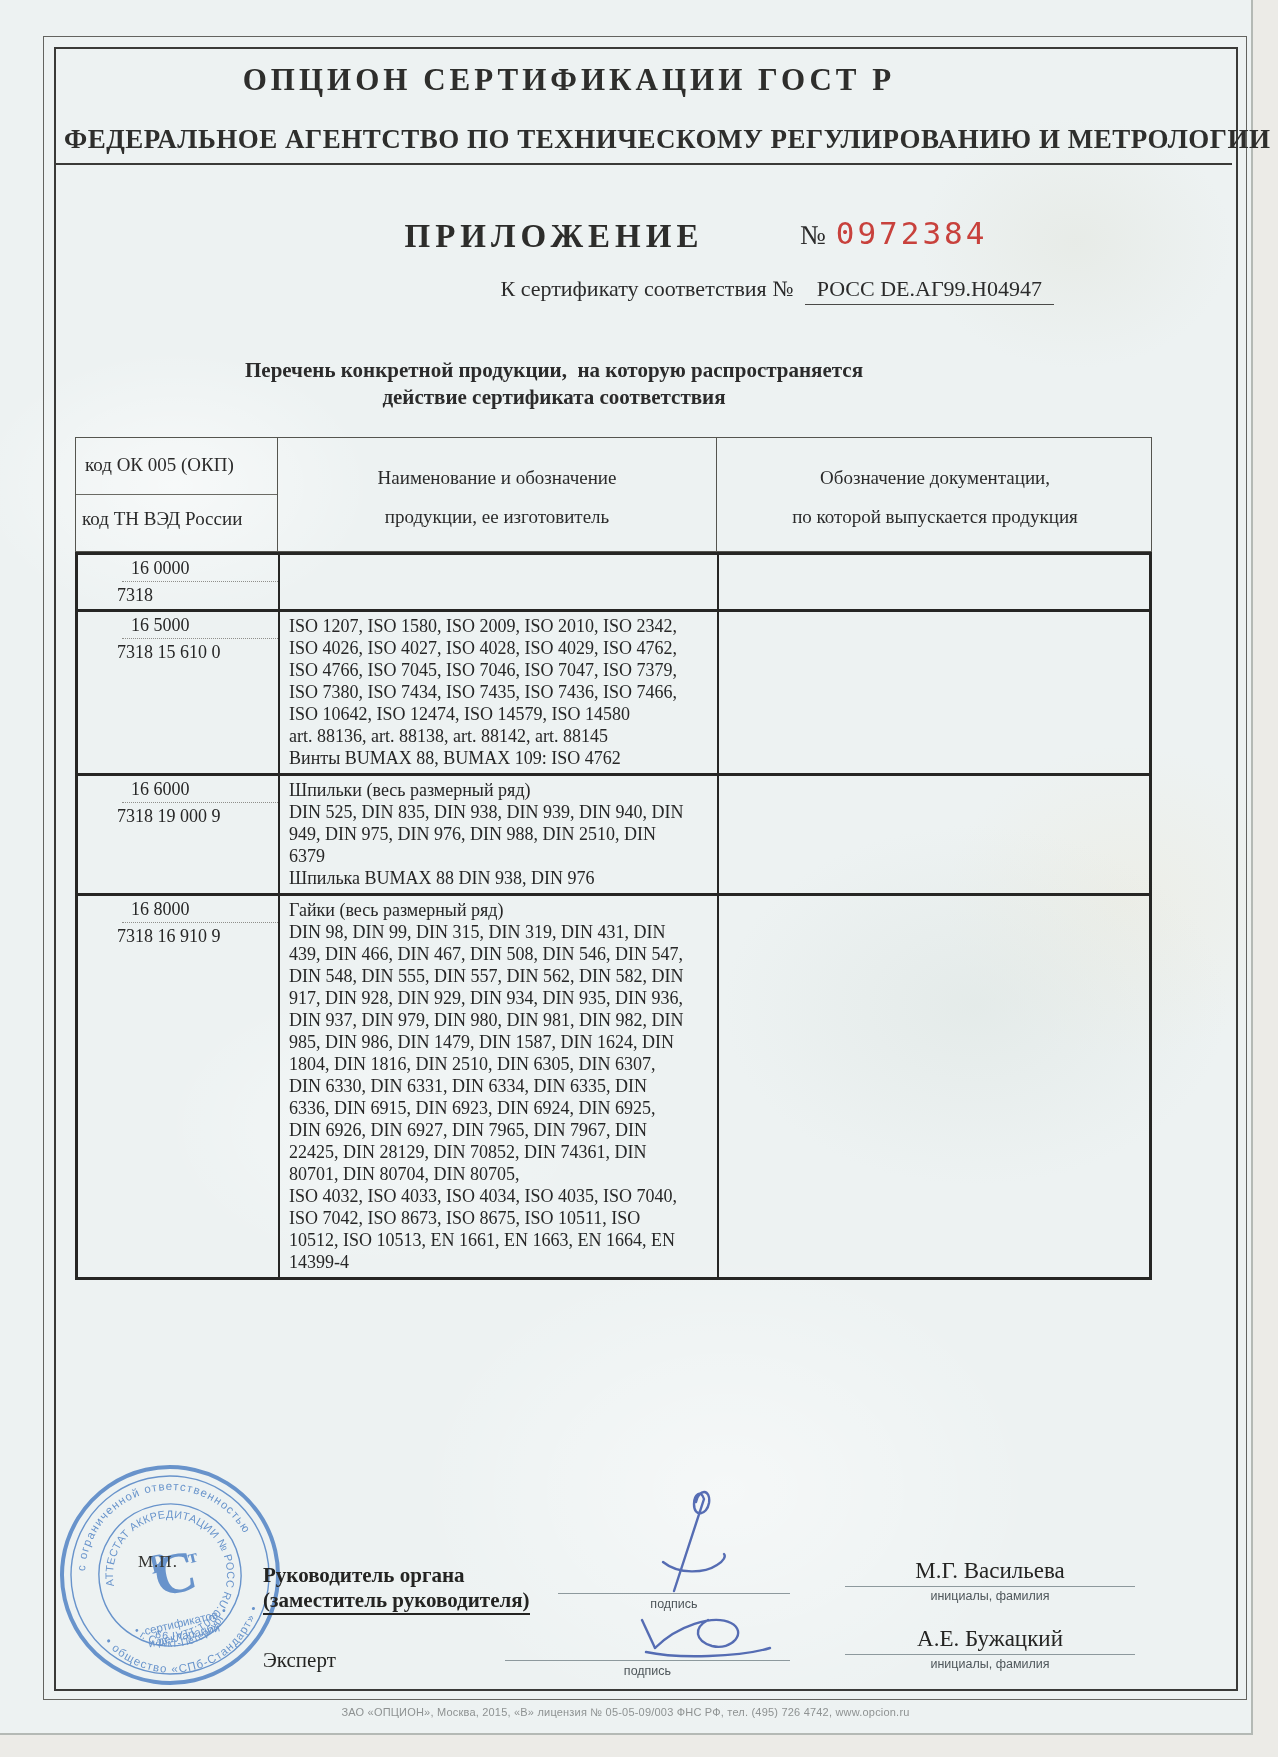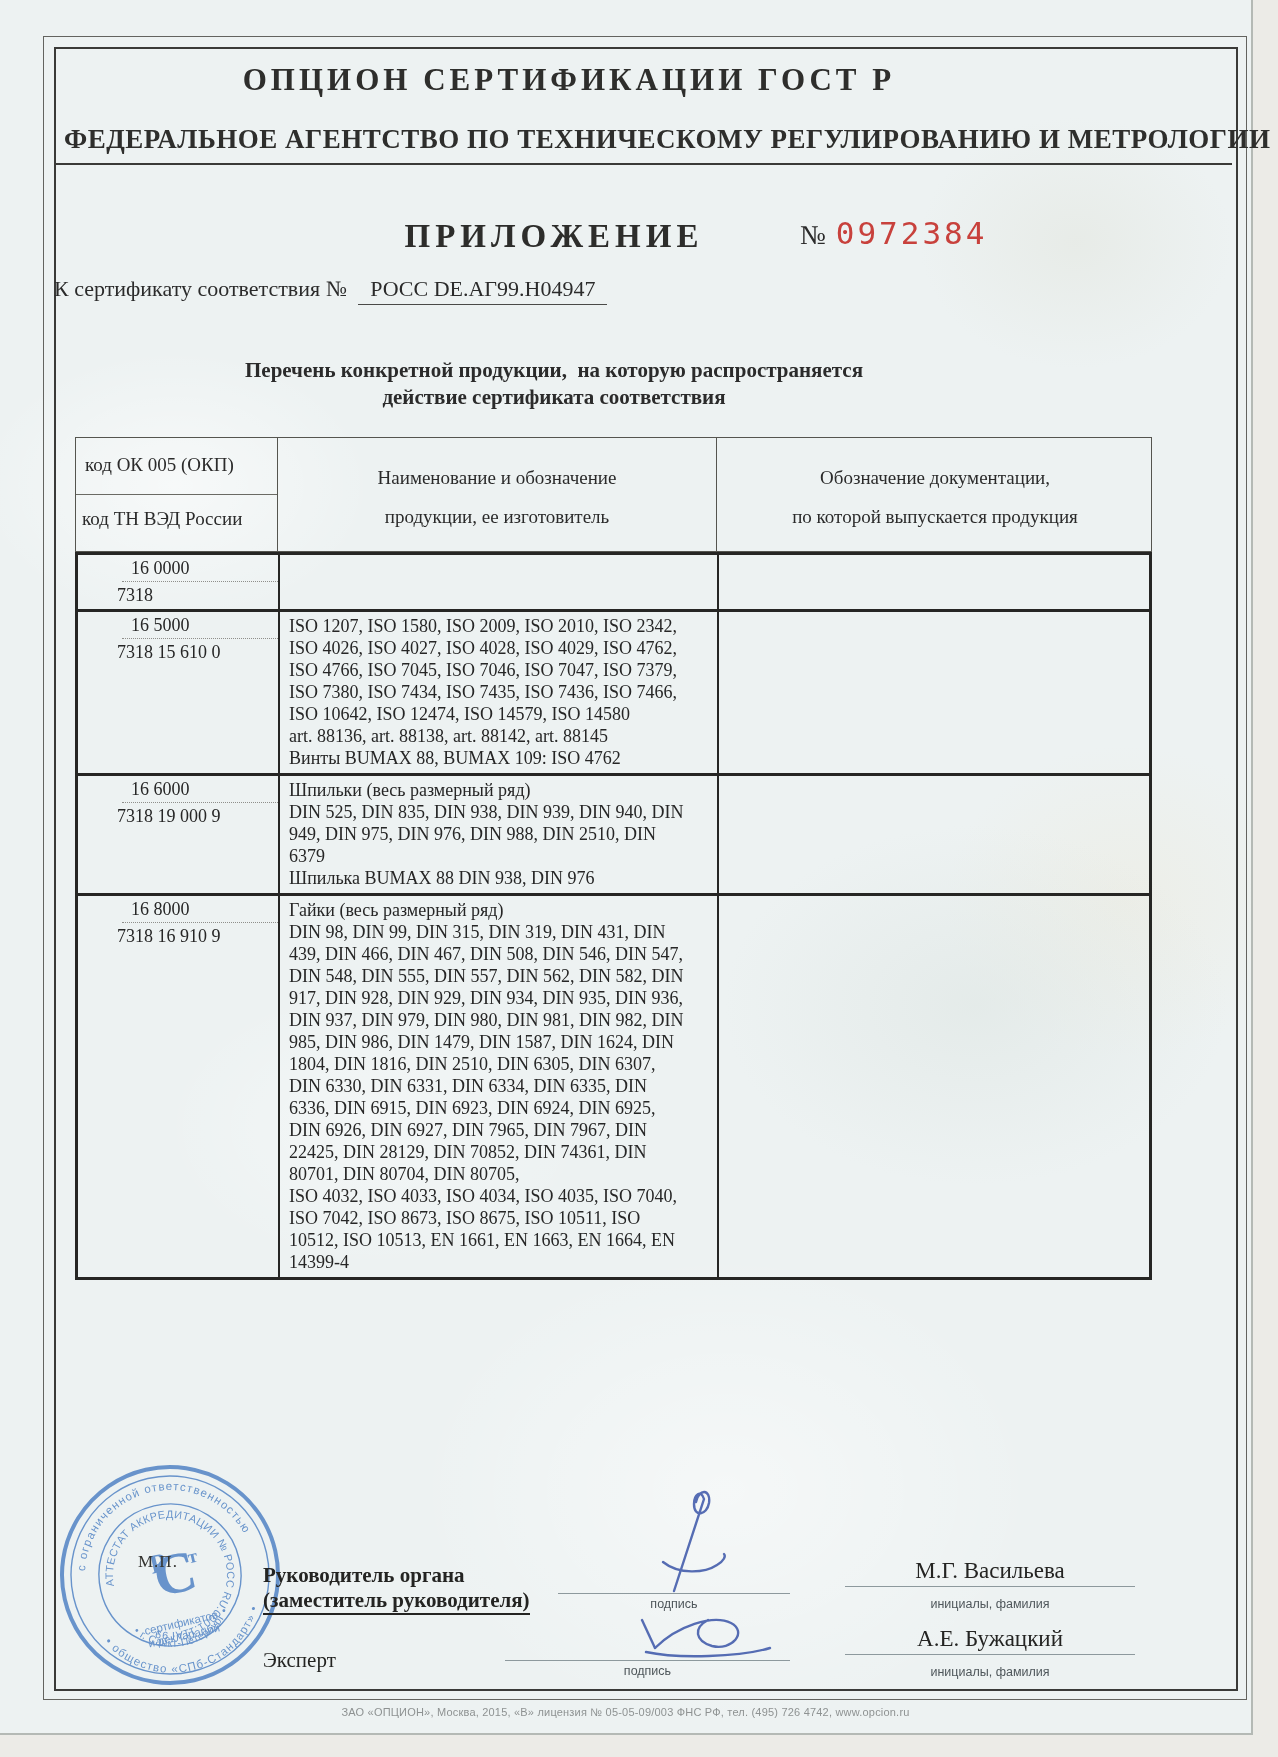--- a/index.html
+++ b/index.html
@@ -41,21 +41,21 @@
   .title2{font-size:27px;font-weight:bold;letter-spacing:.5px;margin-top:26px;white-space:nowrap;color:#2e2e2c;}
   
   .cert-num{position:absolute;left:800px;top:183px;white-space:nowrap;margin-top:32px;}
   .cert-num .nsign{font-size:27px;color:#2b2b2b;margin-right:10px;font-family:"Liberation Serif",serif;}
   .cert-num .digits{
     font-family:"DejaVu Sans Mono", monospace;
     font-size:31px;letter-spacing:3px;color:var(--number-red,#c8413c);
   }
   .appendix{position:absolute;left:54px;top:218px;width:1000px;text-align:center;
     font-size:33px;font-weight:bold;letter-spacing:5px;color:#2d2d2b;}
-  .certline{position:absolute;left:54px;top:276px;width:1000px;text-align:left;font-size:22px;color:#2b2b2b;}
+  .certline{position:absolute;left:54px;top:276px;width:1000px;text-align:right;font-size:22px;color:#2b2b2b;}
   .certline .certno{display:inline-block;border-bottom:1.5px solid #4a4a48;padding:0 12px 2px 12px;margin-left:6px;}
   .subtitle{position:absolute;left:54px;top:357px;width:1000px;text-align:center;
     font-size:21px;font-weight:bold;line-height:27px;white-space:pre-wrap;color:#2b2b2b;}
   
   .ptable{position:absolute;left:75px;top:437px;width:1077px;}
   .thead{
     display:grid;grid-template-columns:202px 439px 436px;
     border:1px solid #55554f;height:115px;box-sizing:border-box;
   }
   .thead .hc{box-sizing:border-box;font-size:19px;color:#2b2b2b;}
@@ -87,21 +87,21 @@
   .sigline{position:absolute;border-top:1.5px solid #8d999d;}
   .sigline1{left:558px;top:1593px;width:232px;}
   .sigline2{left:505px;top:1660px;width:285px;}
   .sigcap{position:absolute;text-align:center;font-family:"Liberation Sans",sans-serif;
     font-size:12.5px;color:#4e565a;}
   .sigcap1{left:558px;top:1597px;width:232px;}
   .sigcap2{left:505px;top:1664px;width:285px;}
   .nameblock{position:absolute;width:290px;text-align:center;}
   .nameblock .nm{font-size:23px;color:#242422;height:26px;line-height:26px;}
   .nameblock .rule{border-top:1.5px solid #8d999d;margin-top:2px;}
-  .nameblock .cap{font-family:"Liberation Sans",sans-serif;font-size:12.5px;color:#4e565a;margin-top:10px;}
+  .nameblock .cap{font-family:"Liberation Sans",sans-serif;font-size:12.5px;color:#4e565a;margin-top:2px;}
   .nameblock1{left:845px;top:1558px;}
   .nameblock2{left:845px;top:1626px;}
   .mp{position:absolute;left:138px;top:1552px;font-size:17px;color:#33332f;letter-spacing:1px;}
   .stamp-svg{position:absolute;left:55px;top:1460px;width:230px;height:230px;opacity:.82;}
   .ink-svg{position:absolute;left:560px;top:1470px;width:260px;height:220px;}
   .footer{position:absolute;left:0;top:1706px;width:1251px;text-align:center;
     font-family:"Liberation Sans",sans-serif;font-size:11px;color:#8e9292;letter-spacing:.2px;}
 </style>
 </head>
 <body>

